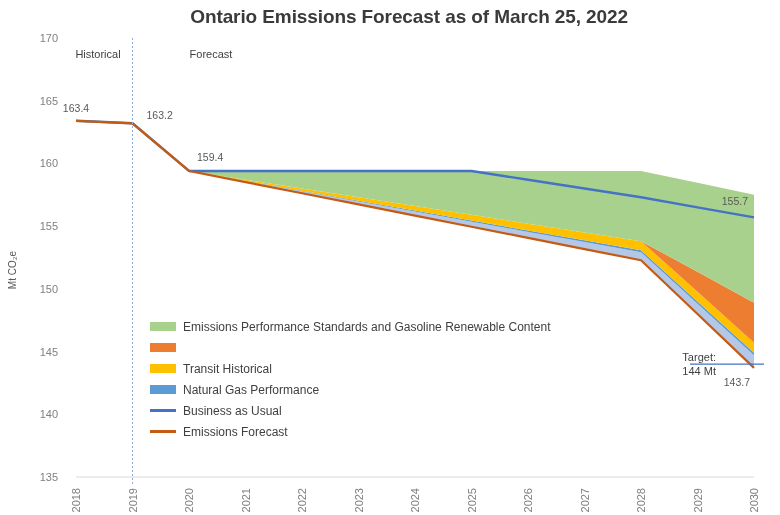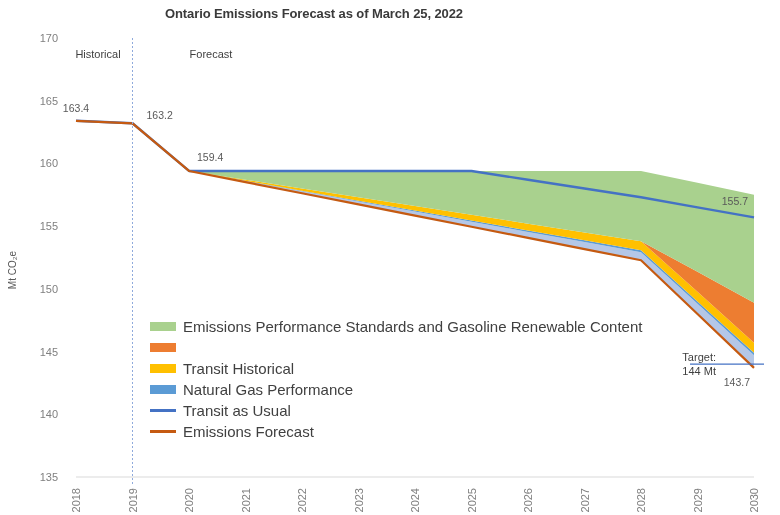--- a/index.html
+++ b/index.html
@@ -17,22 +17,22 @@
   #chart-root {
     position: relative;
     width: 780px;
     height: 515px;
   }
   .chart-title {
     position: absolute;
     top: 6px;
     left: 0;
     width: 628px;
-    text-align: center;
-    font-size: 13px;
+    text-align: right;
+    font-size: 19px;
     font-weight: bold;
     color: #3a3a3a;
     letter-spacing: -0.1px;
   }
   svg.plot {
     position: absolute;
     top: 0;
     left: 0;
   }
   .tick-label {
@@ -78,21 +78,21 @@
   .legend-swatch {
     width: 26px;
     height: 9px;
     margin-right: 7px;
     flex: 0 0 auto;
   }
   .legend-swatch.line {
     height: 3px;
   }
   .legend-text {
-    font-size: 15px;
+    font-size: 12px;
     color: #404040;
     white-space: nowrap;
   }
 </style>
 </head>
 <body>
 
 <div id="chart-root">
 
   <div class="chart-title">Ontario Emissions Forecast  as of March 25, 2022</div>
@@ -155,21 +155,21 @@
         <div class="legend-row">
           <span class="legend-swatch" style="background: rgb(255, 192, 0);"></span>
           <span class="legend-text">Transit Historical</span>
         </div>
         <div class="legend-row">
           <span class="legend-swatch" style="background: rgb(91, 155, 213);"></span>
           <span class="legend-text">Natural Gas Performance</span>
         </div>
         <div class="legend-row">
           <span class="legend-swatch line" style="background: rgb(68, 114, 196);"></span>
-          <span class="legend-text">Transit as Usual</span>
+          <span class="legend-text">Business as Usual</span>
         </div>
         <div class="legend-row">
           <span class="legend-swatch line" style="background: rgb(197, 90, 17);"></span>
           <span class="legend-text">Emissions Forecast</span>
         </div>
       </div>
   </div>
 
 </div>
 

